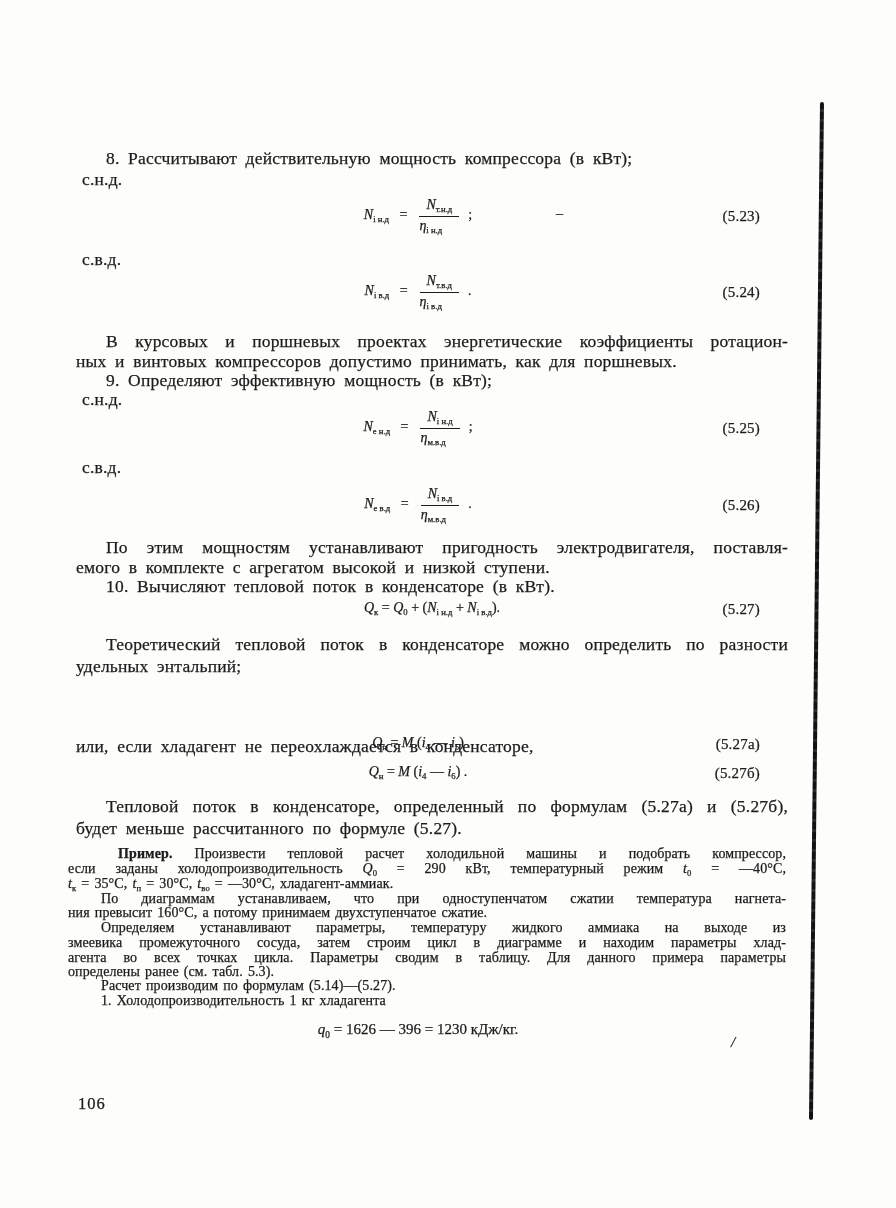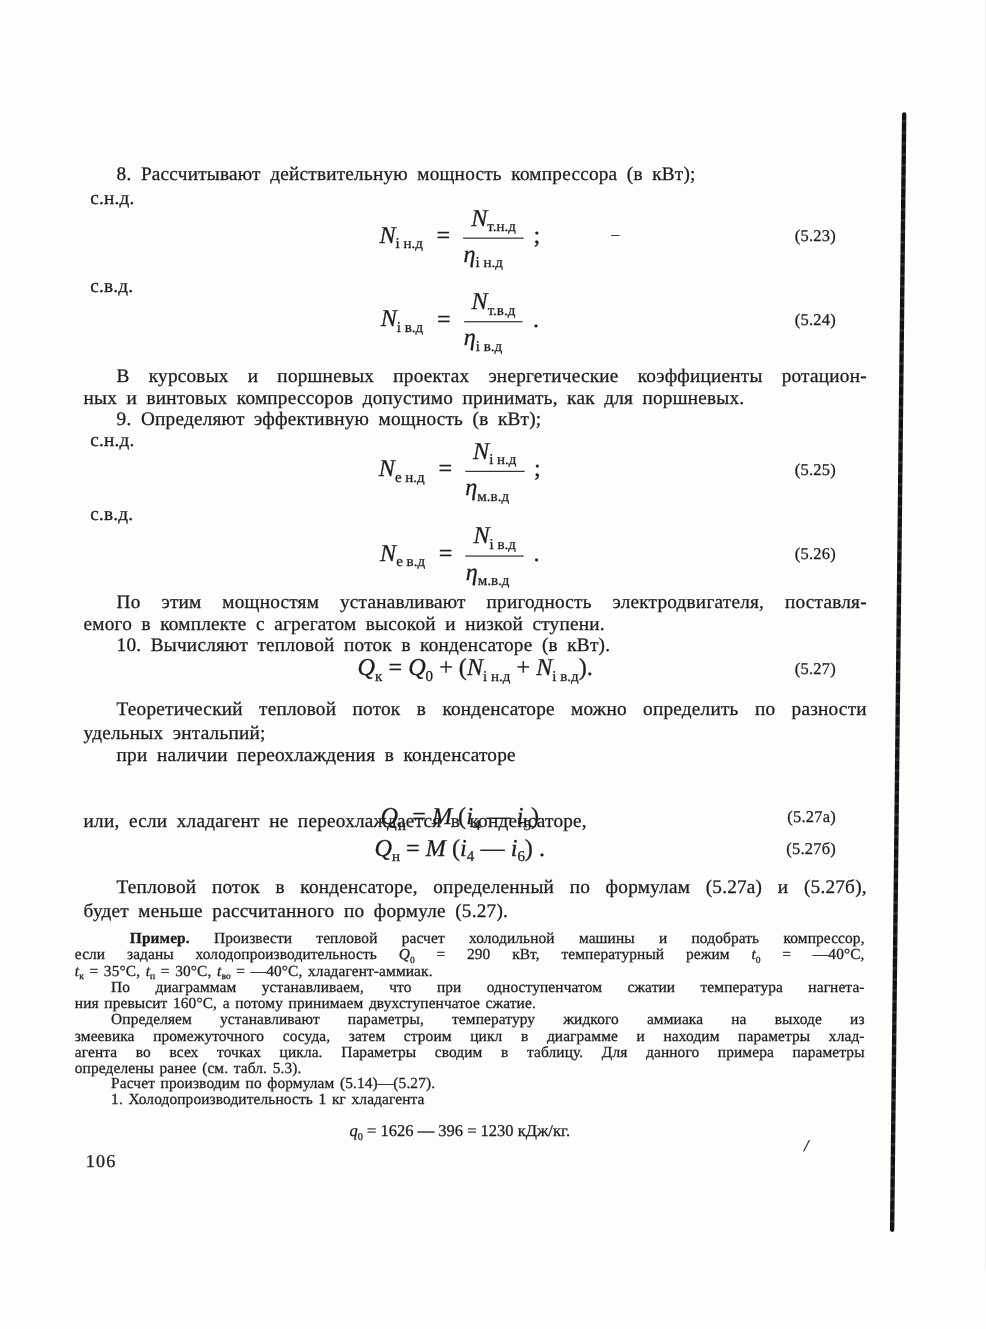--- a/index.html
+++ b/index.html
@@ -12,34 +12,34 @@
   .ln{position:absolute;white-space:nowrap;}
   .m{font-size:17.5px;letter-spacing:.2px;word-spacing:4px;line-height:20px;}
   .s{font-size:14px;letter-spacing:.1px;word-spacing:1.5px;line-height:15px;}
   .just{white-space:normal;text-align:justify;text-align-last:justify;word-spacing:normal;}
   .var{font-style:italic;}
   .sub{font-size:.62em;font-style:normal;vertical-align:-.38em;letter-spacing:0;word-spacing:0;}
   .pre{white-space:pre;}
   .pn{white-space:normal;}
   .b{font-weight:bold;}
   .eqrow{position:absolute;left:76px;width:684px;display:flex;align-items:center;justify-content:center;}
-  .formula{font-size:22px;white-space:nowrap;}
+  .formula{font-size:14px;white-space:nowrap;}
   .eqno{position:absolute;right:0;top:50%;transform:translateY(-50%);font-size:15px;letter-spacing:.2px;}
   .frac{display:inline-block;text-align:left;vertical-align:middle;margin:0 5px;}
   .fnum{display:block;padding:0 7px 1px;border-bottom:1.6px solid #1c1c1c;}
   .fden{display:block;padding-top:1px;}
   .rel{margin:0 7px;}
   .tail{margin-left:4px;}
   .bind-edge{
     position:absolute;left:820px;top:102px;width:3.5px;height:1018px;
     background:repeating-linear-gradient(180deg,#121212 0 7px,#2a2a2a 7px 10px);
     transform:rotate(.62deg);transform-origin:top center;border-radius:2px;
   }
   .stray{position:absolute;color:#222;}
-  .pagenum{font-size:16.5px;letter-spacing:1px;}
+  .pagenum{font-size:16.5px;letter-spacing:1px;margin-top:48px;}
 </style>
 </head>
 <body>
 
 <div class="page">
 
   <div class="ln m" style="top:148px;left:106px">8. Рассчитывают действительную мощность компрессора (в кВт);</div>
   <div class="ln m" style="top:169px;left:82px">с.н.д.</div>
 
   <div class="eqrow" style="top:192px;height:48px">
@@ -90,42 +90,41 @@
 
   <div class="ln m" style="top:576px;left:106px">10. Вычисляют тепловой поток в конденсаторе (в кВт).</div>
 
   <div class="eqrow" style="top:598px;height:22px">
     <div class="formula" style="margin-left:28px"><span class="var">Q</span><span class="sub">к</span><span class="pre"> = </span><span class="var">Q</span><span class="sub">0</span><span class="pre"> + (</span><span class="var">N</span><span class="sub">i н.д</span><span class="pre"> + </span><span class="var">N</span><span class="sub">i в.д</span><span class="pre">).</span></div>
     <span class="eqno">(5.27)</span>
   </div>
 
   <div class="ln m just" style="top:634px;left:106px;width:682px">Теоретический тепловой поток в конденсаторе можно определить по разности</div>
   <div class="ln m" style="top:656px;left:76px">удельных энтальпий;</div>
-  <div class="ln m" style="top:676px;left:106px">при наличии переохлаждения в конденсаторе</div>
 
   <div class="eqrow" style="top:733px;height:22px">
     <div class="formula"><span class="var">Q</span><span class="sub">н</span><span class="pre"> = </span><span class="var">M</span><span class="pre"> (</span><span class="var">i</span><span class="sub">4</span><span class="pre"> — </span><span class="var">i</span><span class="sub">5</span><span class="pre">)</span></div>
     <span class="eqno">(5.27а)</span>
   </div>
 
   <div class="ln m" style="top:736px;left:76px">или, если хладагент не переохлаждается в конденсаторе,</div>
 
   <div class="eqrow" style="top:762px;height:22px">
     <div class="formula"><span class="var">Q</span><span class="sub">н</span><span class="pre"> = </span><span class="var">M</span><span class="pre"> (</span><span class="var">i</span><span class="sub">4</span><span class="pre"> — </span><span class="var">i</span><span class="sub">6</span><span class="pre">) .</span></div>
     <span class="eqno">(5.27б)</span>
   </div>
 
   <div class="ln m just" style="top:796px;left:106px;width:682px">Тепловой поток в конденсаторе, определенный по формулам (5.27а) и (5.27б),</div>
   <div class="ln m" style="top:818px;left:76px">будет меньше рассчитанного по формуле (5.27).</div>
 
   <div class="ln s just" style="top:846px;left:118px;width:668px"><span class="b">Пример.</span><span class="pn"> Произвести тепловой расчет холодильной машины и подобрать компрессор,</span></div>
 
   <div class="ln s just" style="top:861px;left:68px;width:718px"><span class="pn">если заданы холодопроизводительность </span><span class="var">Q</span><span class="sub">0</span><span class="pn"> = 290 кВт, температурный режим </span><span class="var">t</span><span class="sub">0</span><span class="pn"> = —40°С,</span></div>
 
-  <div class="ln s" style="top:876px;left:68px"><span class="var">t</span><span class="sub">к</span><span class="pn"> = 35°С, </span><span class="var">t</span><span class="sub">п</span><span class="pn"> = 30°С, </span><span class="var">t</span><span class="sub">во</span><span class="pn"> = —40°С, хладагент-аммиак.</span></div>
+  <div class="ln s" style="top:876px;left:68px"><span class="var">t</span><span class="sub">к</span><span class="pn"> = 35°С, </span><span class="var">t</span><span class="sub">п</span><span class="pn"> = 30°С, </span><span class="var">t</span><span class="sub">во</span><span class="pn"> = —30°С, хладагент-аммиак.</span></div>
 
   <div class="ln s just" style="top:891px;left:101px;width:685px">По диаграммам устанавливаем, что при одноступенчатом сжатии температура нагнета-</div>
   <div class="ln s" style="top:905px;left:68px">ния превысит 160°С, а потому принимаем двухступенчатое сжатие.</div>
   <div class="ln s just" style="top:920px;left:101px;width:685px">Определяем устанавливают параметры, температуру жидкого аммиака на выходе из</div>
   <div class="ln s just" style="top:935px;left:68px;width:718px">змеевика промежуточного сосуда, затем строим цикл в диаграмме и находим параметры хлад-</div>
   <div class="ln s just" style="top:950px;left:68px;width:718px">агента во всех точках цикла. Параметры сводим в таблицу. Для данного примера параметры</div>
   <div class="ln s" style="top:964px;left:68px">определены ранее (см. табл. 5.3).</div>
   <div class="ln s" style="top:978px;left:101px">Расчет производим по формулам (5.14)—(5.27).</div>
   <div class="ln s" style="top:993px;left:101px">1. Холодопроизводительность 1 кг хладагента</div>
 

